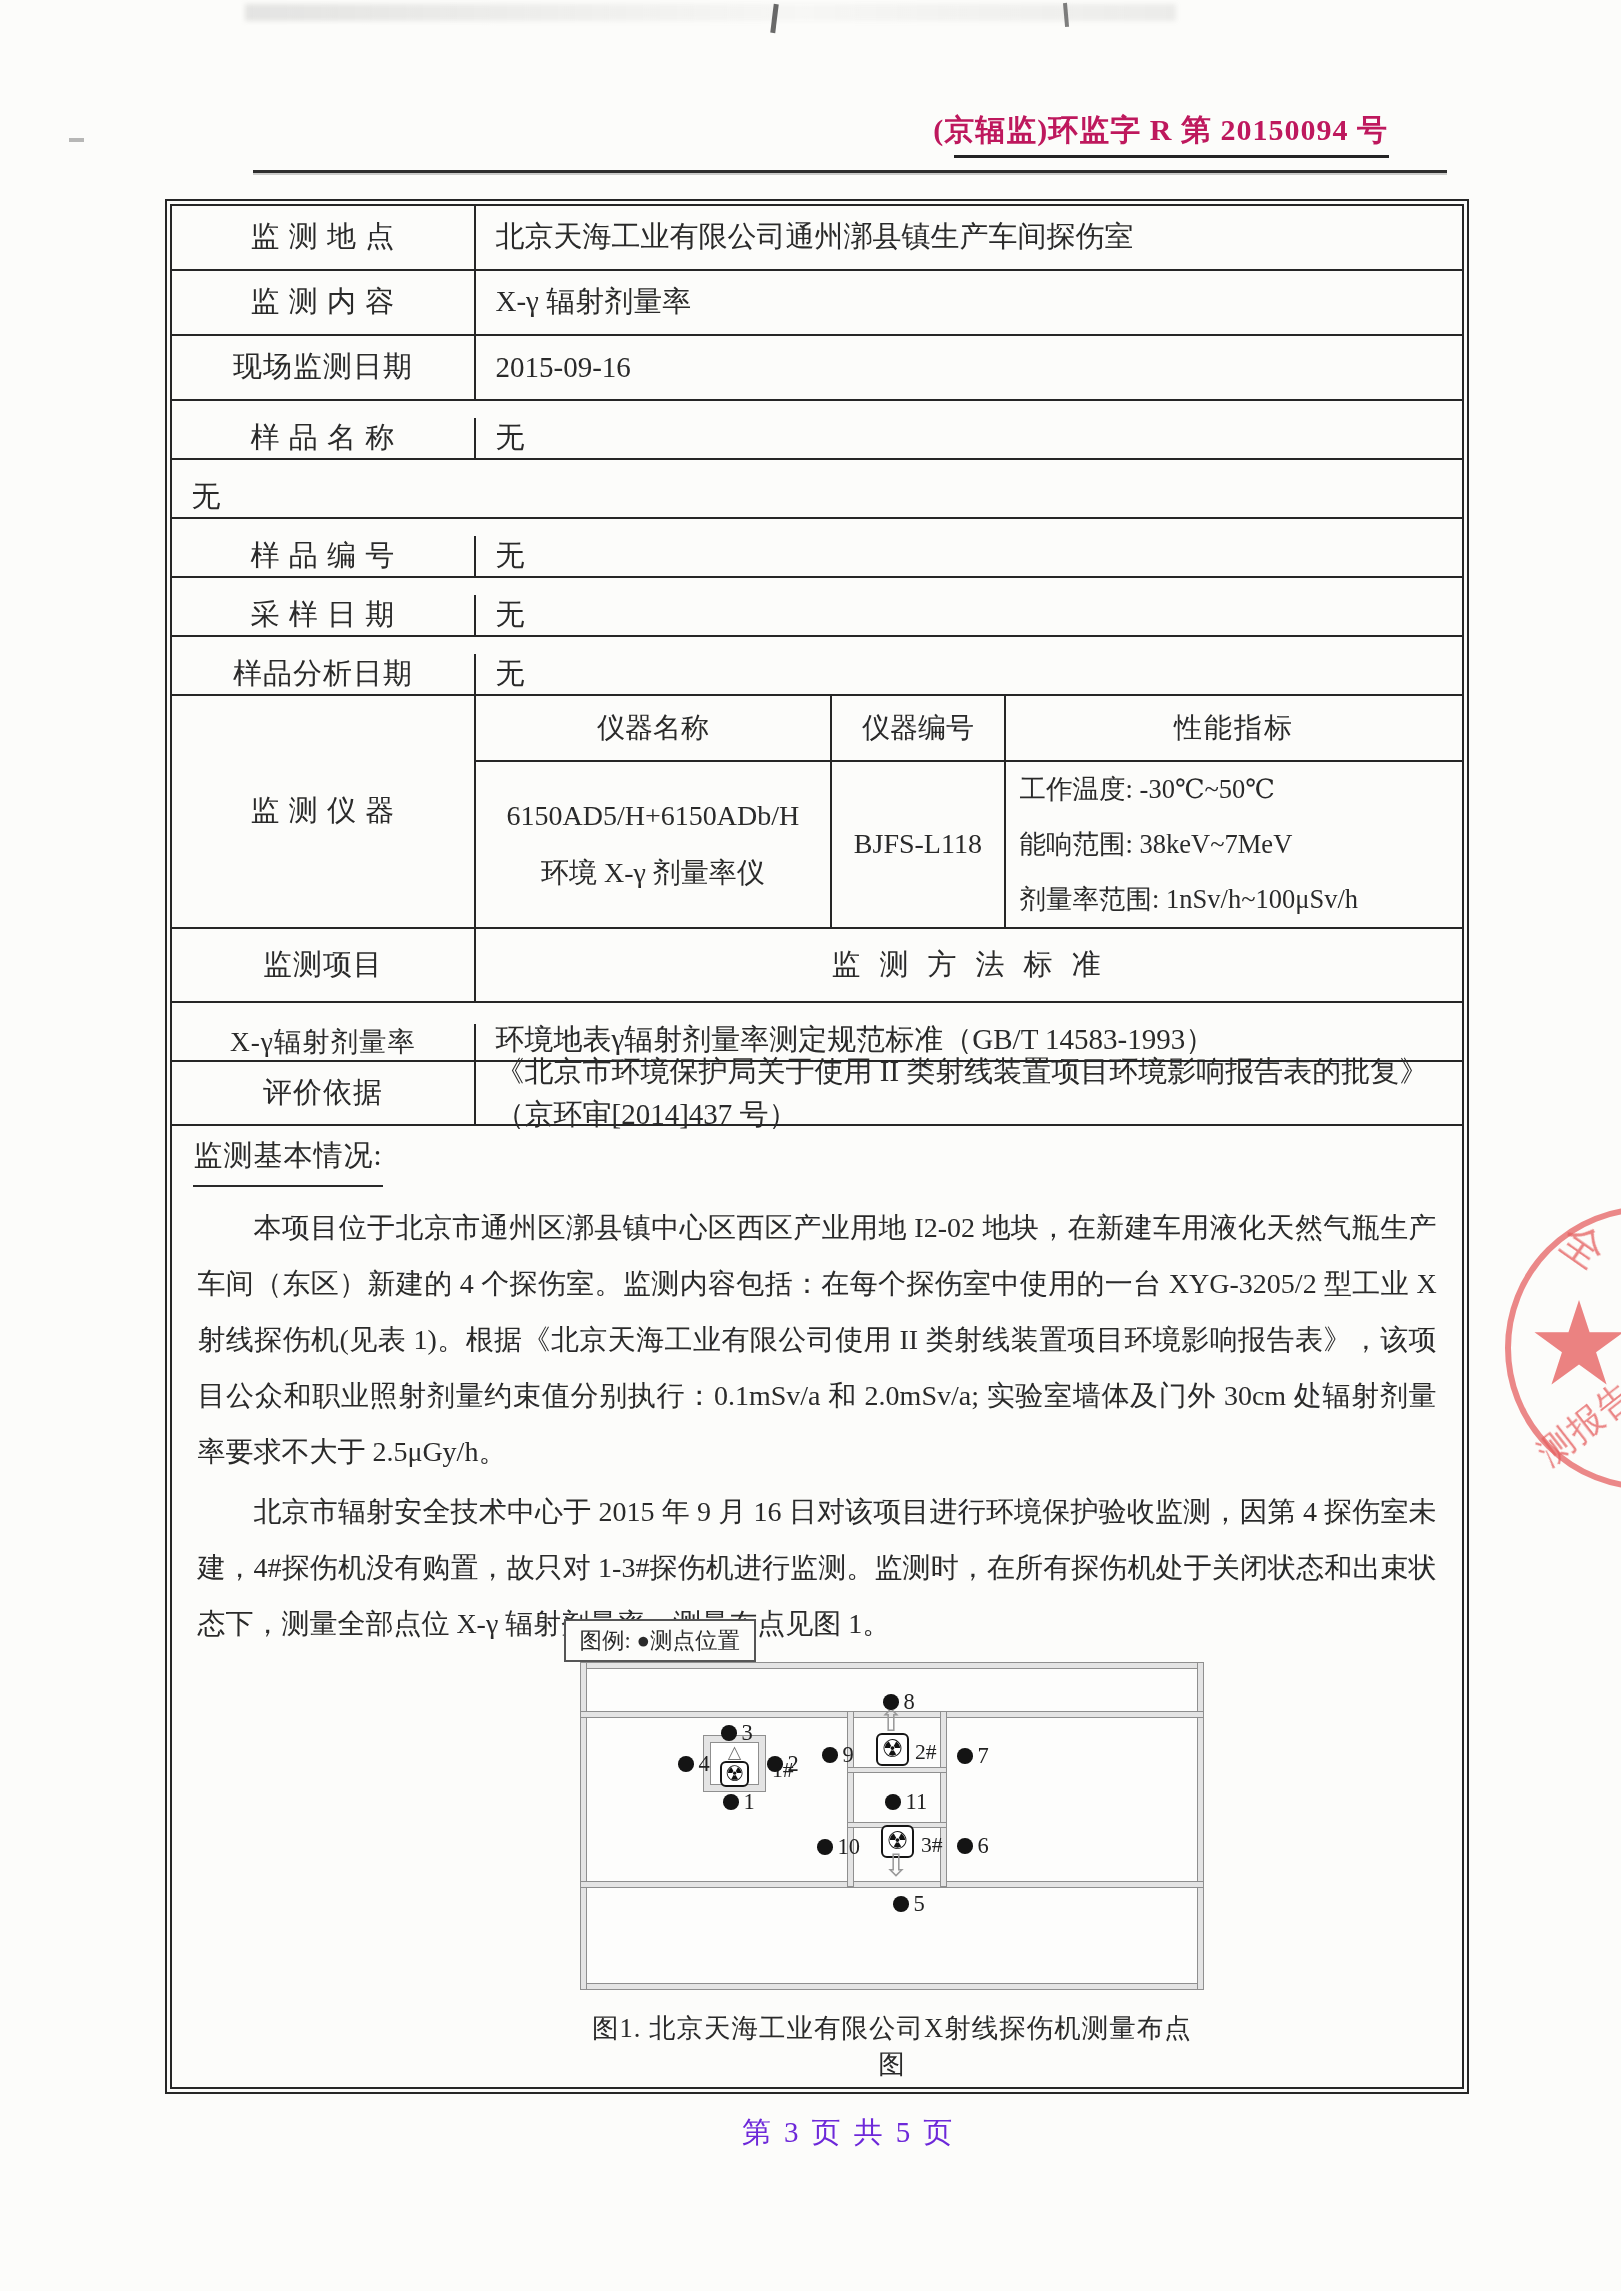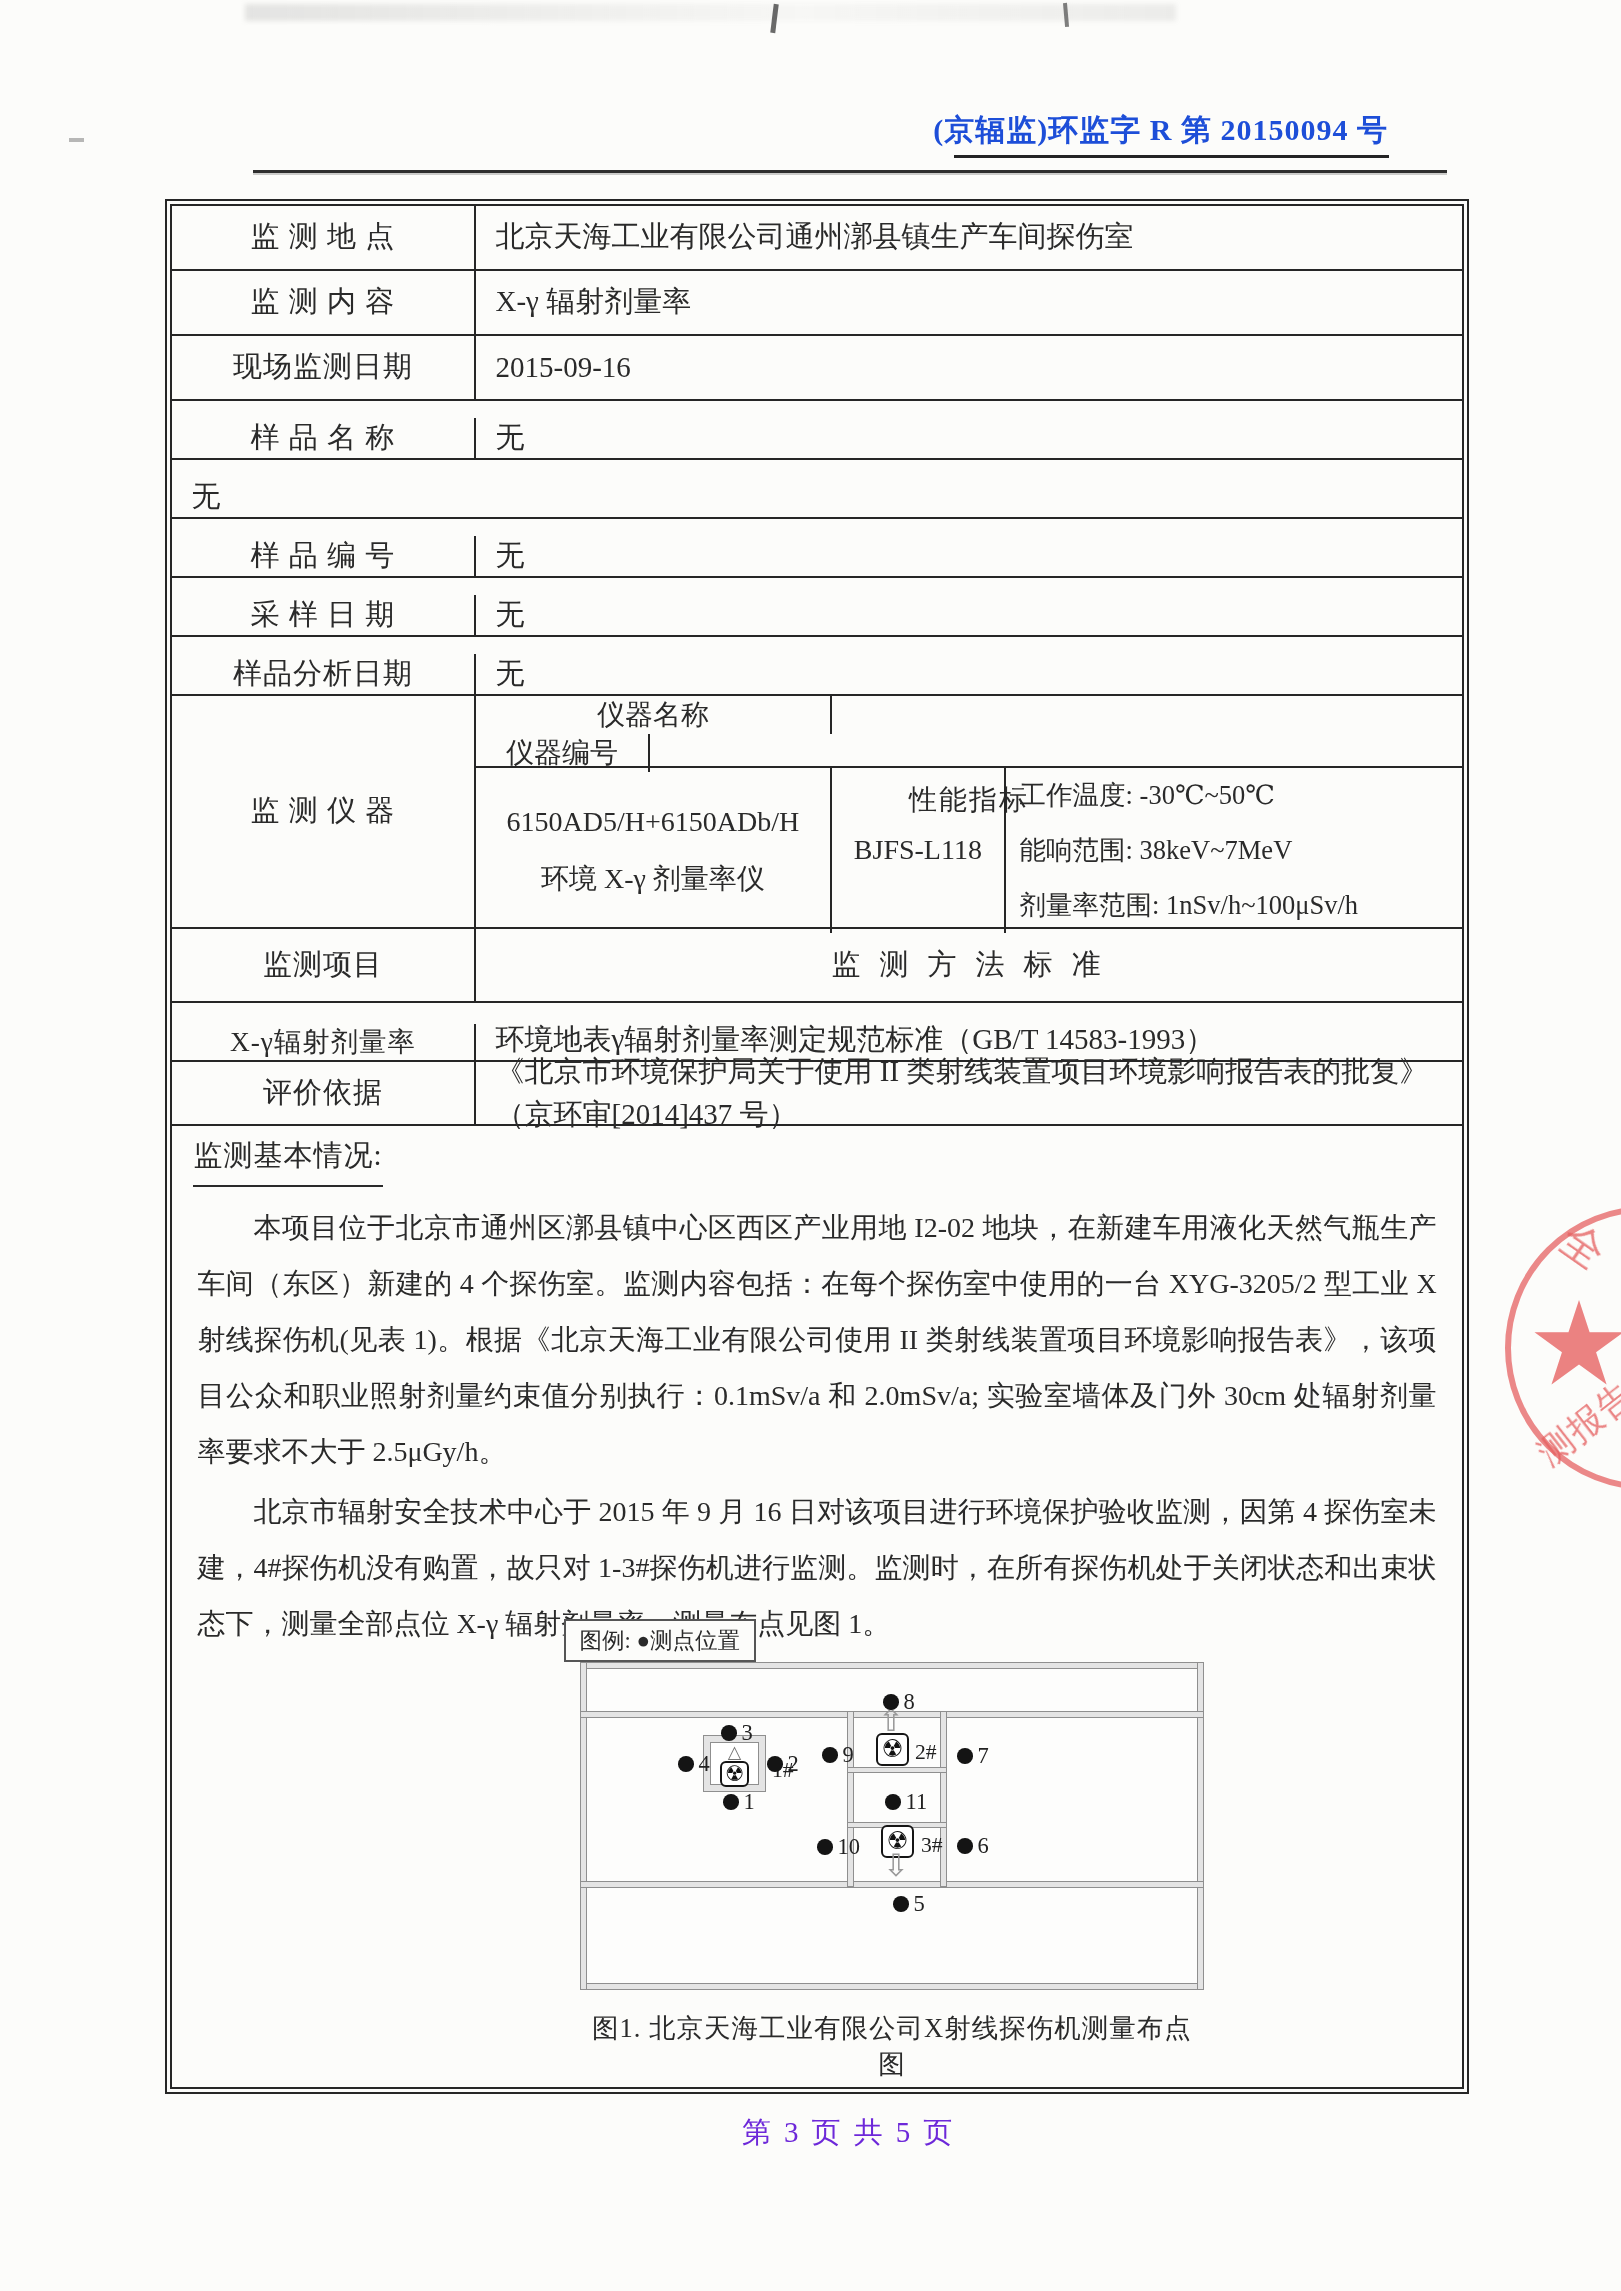--- a/index.html
+++ b/index.html
@@ -12,38 +12,38 @@
   }
   
   .smudge { position:absolute; left:245px; top:3.9px; width:931px; height:17.6px;
     background:linear-gradient(90deg, rgba(120,120,120,.18), rgba(150,150,150,.05) 60%, rgba(120,120,120,.12));
     filter:blur(2.9px); }
   .tick1 { position:absolute; left:772px; top:3.9px; width:4.9px; height:29px; background:#454545; transform:rotate(7deg); opacity:.8; }
   .tick2 { position:absolute; left:1064px; top:2.9px; width:3.9px; height:23.5px; background:#4a4a4a; transform:rotate(-5deg); opacity:.7; }
   .dash  { position:absolute; left:69px; top:138px; width:14.7px; height:3.9px; background:#888; opacity:.6; }
 
   
-  .doc-number { position:absolute; top:110px; right:233px; font-size:30px; font-weight:bold; letter-spacing:1px; color:#1d4ed8; }
+  .doc-number { position:absolute; top:110px; right:233px; font-size:30px; font-weight:bold; letter-spacing:1px; color:#be185d; }
   .rule-short { position:absolute; left:954px; top:155px; width:435px; height:2.9px; background:#242424; }
   .rule-long  { position:absolute; left:253px; top:170px; width:1194px; height:2.9px; background:#2e2e2e; box-shadow:0 2px 0 rgba(60,60,60,.25); }
 
   
   .doc-table { position:absolute; left:165px; top:199px; width:1304px; border:2px solid #262626; padding:2.9px; background:#fcfcfa; }
   .tbl-inner { border:2px solid #262626; }
   .row { display:flex; border-bottom:2px solid #262626; }
   .row:last-child { border-bottom:none; }
   .lbl { width:304px; min-width:304px; border-right:2px solid #262626;
          display:flex; align-items:center; justify-content:center;
          font-size:29px; letter-spacing:1px; text-align:center; }
   .val { flex:1; display:flex; align-items:center; padding:0 19.6px; font-size:29px; }
   .h64 { height:65px; } .h60 { height:59px;align-items:flex-end; }
 
   
   .inst-right { flex:1; display:flex; flex-direction:column; }
-  .inst-head { display:flex; height:72px; border-bottom:2px solid #262626;flex-direction:column; }
+  .inst-head { display:flex; height:72px; border-bottom:2px solid #262626; }
   .inst-body { display:flex; flex:1; }
   .ic-name { width:356px; min-width:356px; border-right:2px solid #262626;
              display:flex; flex-direction:column; align-items:center; justify-content:center;
              font-size:28px; text-align:center; line-height:57px; }
   .ic-serial { width:174px; min-width:174px; border-right:2px solid #262626;
              display:flex; align-items:center; justify-content:center; font-size:28px; }
   .ic-spec { flex:1; display:flex; flex-direction:column; justify-content:flex-end;
              padding:0 13.7px; font-size:26.5px; line-height:55px; }
   .inst-head .ic-name, .inst-head .ic-serial { font-size:28px; flex-direction:row; line-height:normal; }
   .inst-head .ic-spec { align-items:center; flex-direction:row; justify-content:center; font-size:28px; letter-spacing:2px; }

